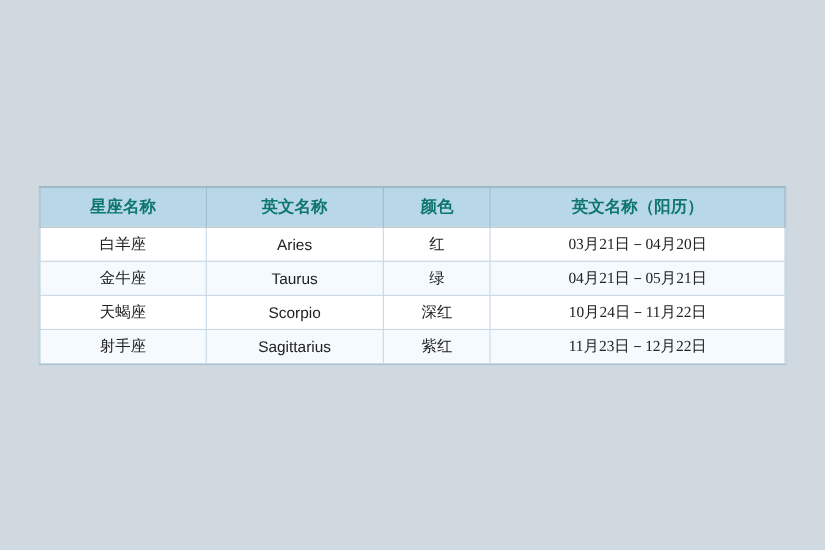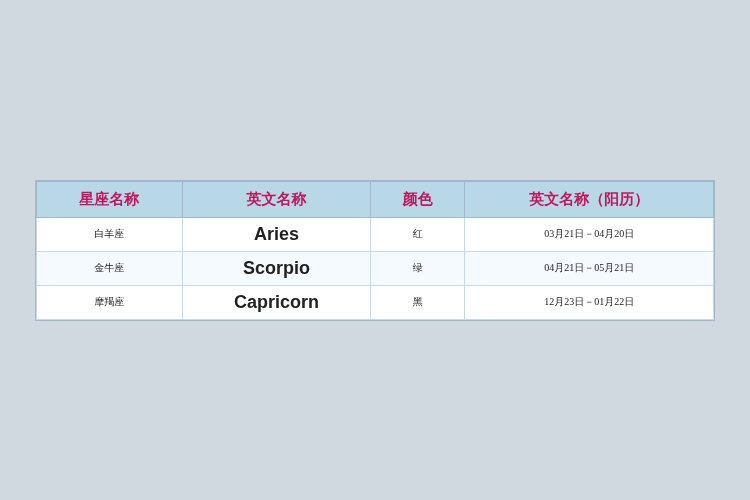--- a/index.html
+++ b/index.html
@@ -28,43 +28,42 @@
     thead tr {
       background: #b8d8e8;
     }
 
     thead th {
       padding: 8px 12px;
       border: 1px solid #a0b8c8;
       text-align: center;
       font-weight: bold;
       font-size: 15px;
-      color: #be185d;
+      color: #0f766e;
     }
 
     tbody tr {
       background: #fff;
     }
 
     tbody tr:nth-child(even) {
       background: #f4fafd;
     }
 
     tbody td {
       padding: 6px 12px;
       border: 1px solid #c8d8e4;
       text-align: center;
-      font-size: 10px;
+      font-size: 14px;
       color: #222;
     }
 
     tbody td:nth-child(2) {
       font-family: Arial, sans-serif;
-      font-size: 18px;
-      font-weight: bold;
+      font-size: 14px;
     }
   </style>
 </head>
 <body>
 
 <div class="table-wrapper">
   <table>
     <thead>
       <tr>
         <th>星座名称</th>
@@ -75,25 +74,31 @@
     </thead>
     <tbody id="table-body">
     <tr>
           <td>白羊座</td>
           <td>Aries</td>
           <td>红</td>
           <td>03月21日－04月20日</td>
         </tr>
         <tr>
           <td>金牛座</td>
-          <td>Scorpio</td>
+          <td>Taurus</td>
           <td>绿</td>
           <td>04月21日－05月21日</td>
         </tr>
         <tr>
-          <td>摩羯座</td>
-          <td>Capricorn</td>
-          <td>黑</td>
-          <td>12月23日－01月22日</td>
+          <td>天蝎座</td>
+          <td>Scorpio</td>
+          <td>深红</td>
+          <td>10月24日－11月22日</td>
+        </tr>
+        <tr>
+          <td>射手座</td>
+          <td>Sagittarius</td>
+          <td>紫红</td>
+          <td>11月23日－12月22日</td>
         </tr>
       </tbody>
   </table>
 </div>
 
 </body></html>

